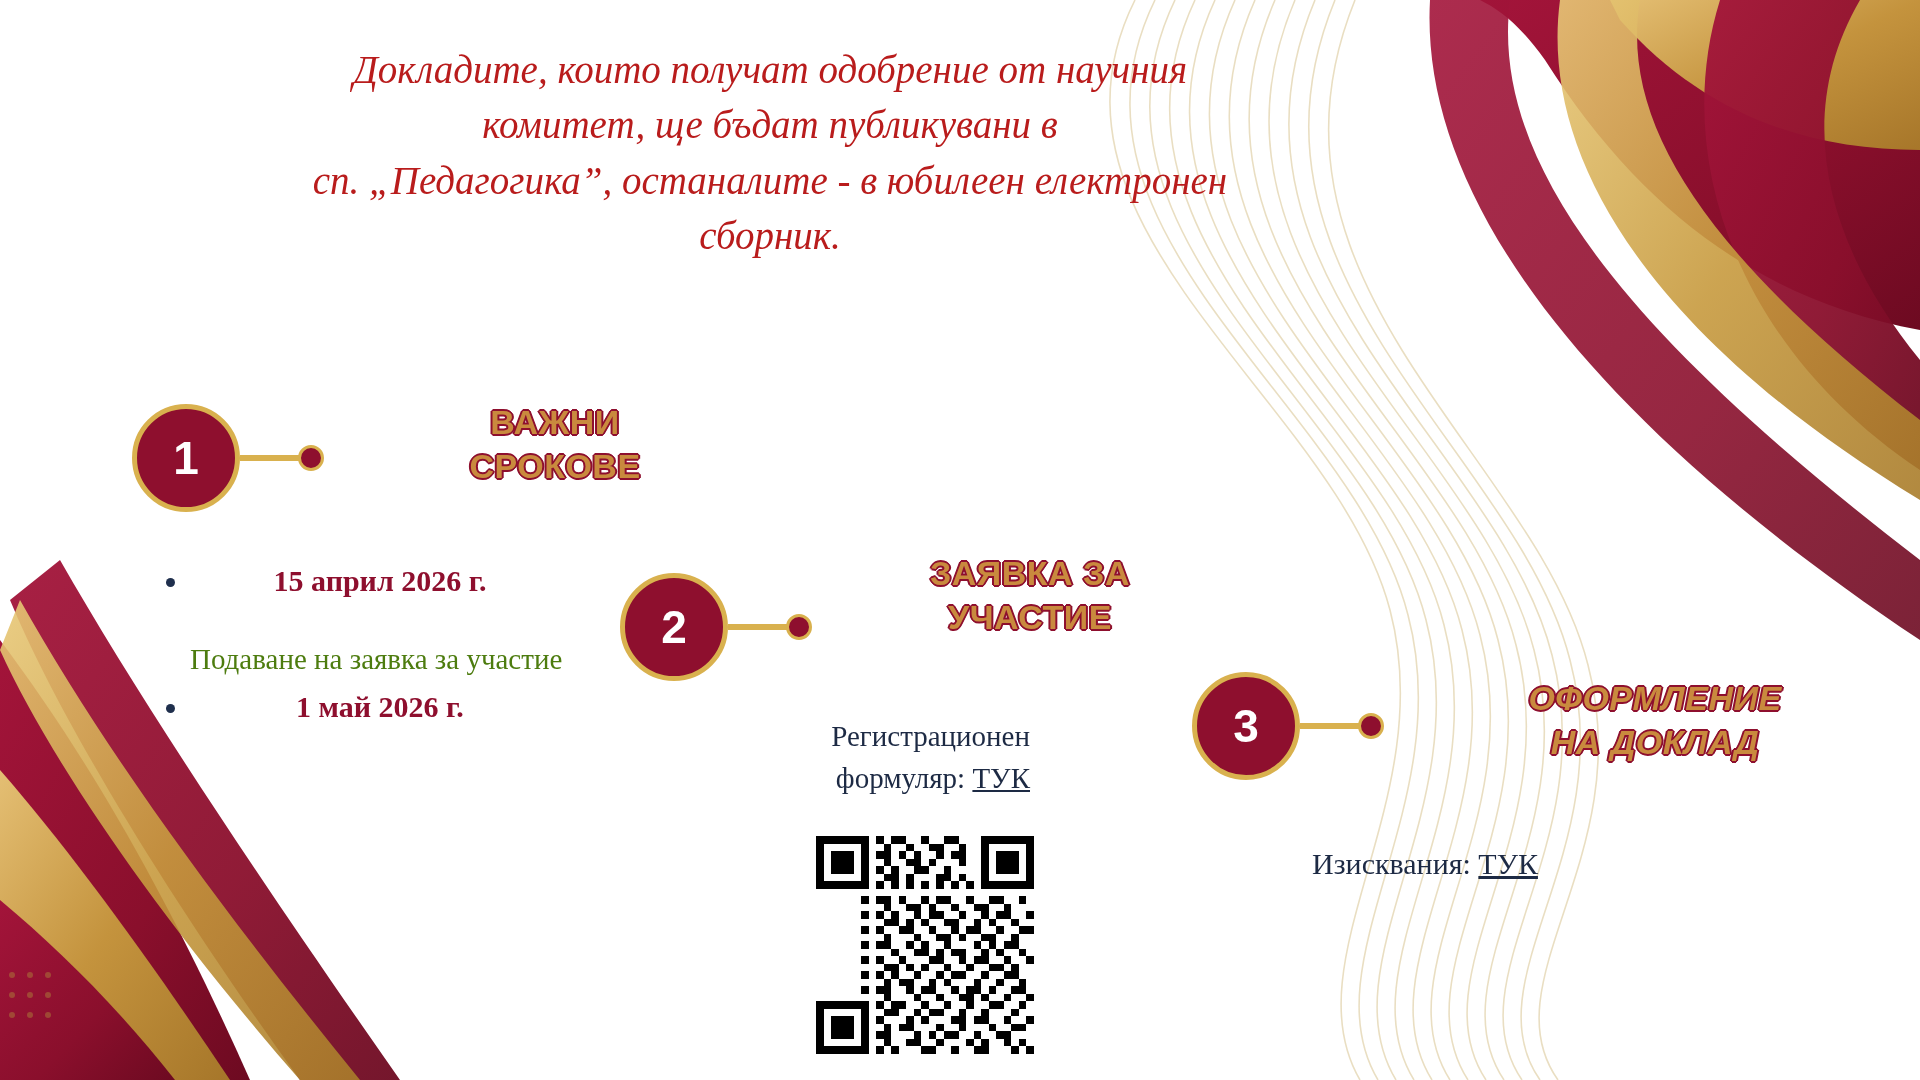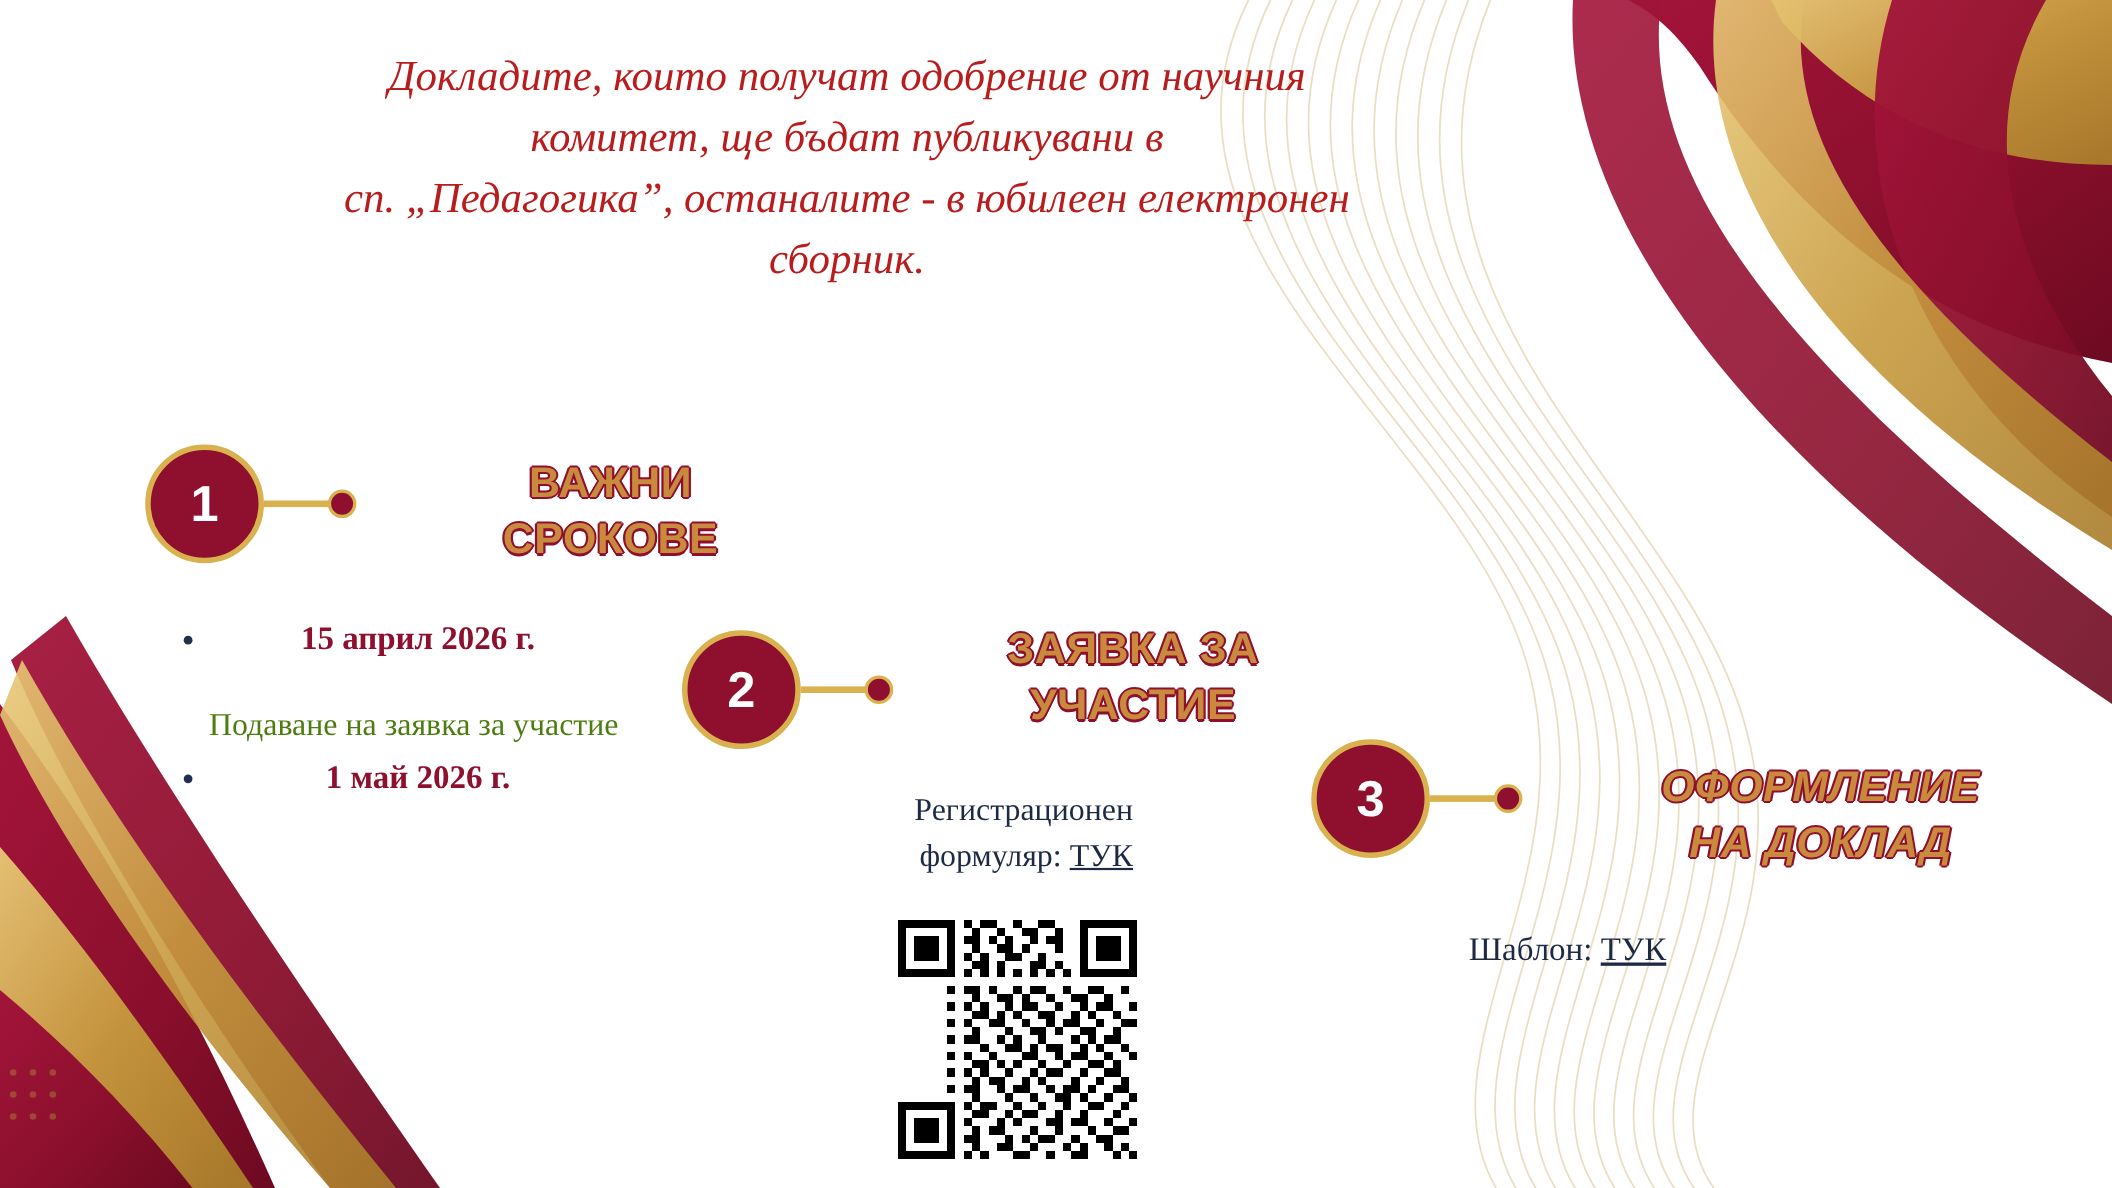--- a/index.html
+++ b/index.html
@@ -73,32 +73,31 @@
     background: #8e0f2e;
     border: 3px solid #d9b14e;
     box-sizing: border-box;
     margin-left: -4px;
   }
 
   .step-title {
     position: absolute;
     font-family: "Liberation Sans", sans-serif;
     font-weight: bold;
-    font-size: 39px;
+    font-size: 34px;
     line-height: 1.3;
     color: #c98a3e;
     text-align: center;
     letter-spacing: 0.5px;
     text-shadow:
        2px 0 0 #8e0f2e, -2px 0 0 #8e0f2e,
        0 2px 0 #8e0f2e, 0 -2px 0 #8e0f2e,
        1px 1px 0 #8e0f2e, -1px -1px 0 #8e0f2e,
        1px -1px 0 #8e0f2e, -1px 1px 0 #8e0f2e;
     white-space: pre-line;
-    margin-top: 15px;
   }
 
   
   .deadlines {
     position: absolute;
     left: 150px;
     top: 560px;
     width: 420px;
     color: #2b3a55;
     font-size: 29px;
@@ -468,16 +467,16 @@
     <rect x="14" y="28" width="2" height="1"></rect>
       <rect x="18" y="28" width="1" height="1"></rect>
     <rect x="21" y="28" width="2" height="1"></rect>
       <rect x="26" y="28" width="1" height="1"></rect>
     <rect x="28" y="28" width="1" height="1"></rect>
   </g>
 </svg>
 
 <div class="requirements">
   <div>
-    <span>Шаблон:</span>
+    <span>Изисквания:</span>
     <a class="link" href="#">ТУК</a>
   </div>
 </div>
 
 </body></html>

